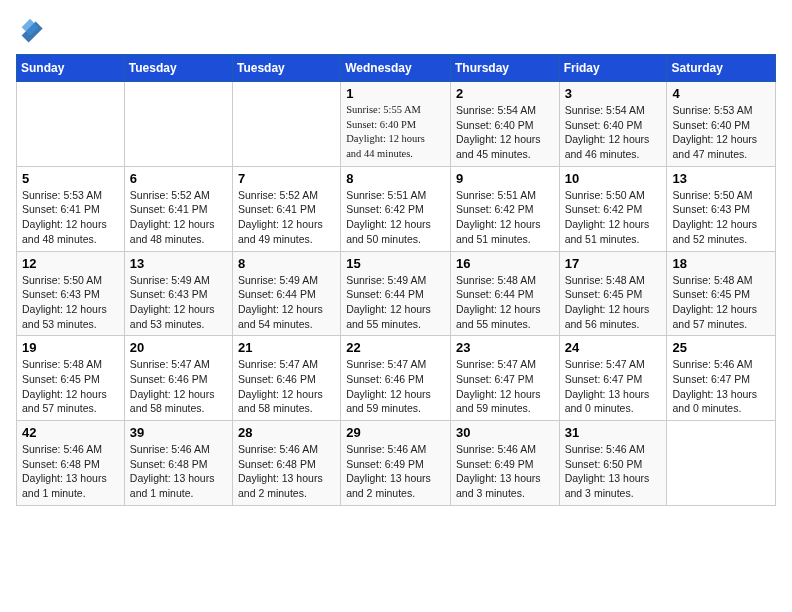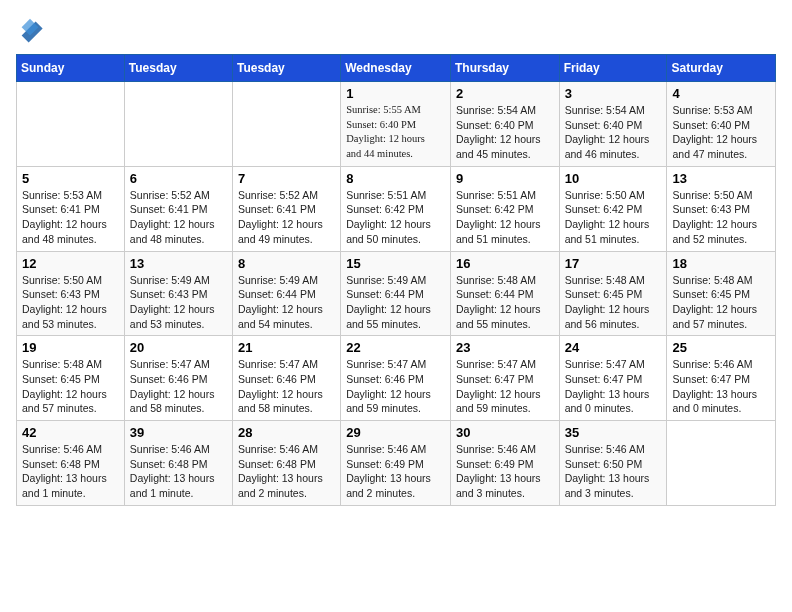--- a/index.html
+++ b/index.html
@@ -336,21 +336,21 @@
 and 2 minutes.</div>
         </td>
         <td>
           <div class="day-number">30</div>
           <div class="day-info" style="white-space: pre-line;">Sunrise: 5:46 AM
 Sunset: 6:49 PM
 Daylight: 13 hours
 and 3 minutes.</div>
         </td>
         <td>
-          <div class="day-number">35</div>
+          <div class="day-number">31</div>
           <div class="day-info" style="white-space: pre-line;">Sunrise: 5:46 AM
 Sunset: 6:50 PM
 Daylight: 13 hours
 and 3 minutes.</div>
         </td>
         <td class="empty-cell"></td>
       </tr>
     </tbody>
 </table>
 

